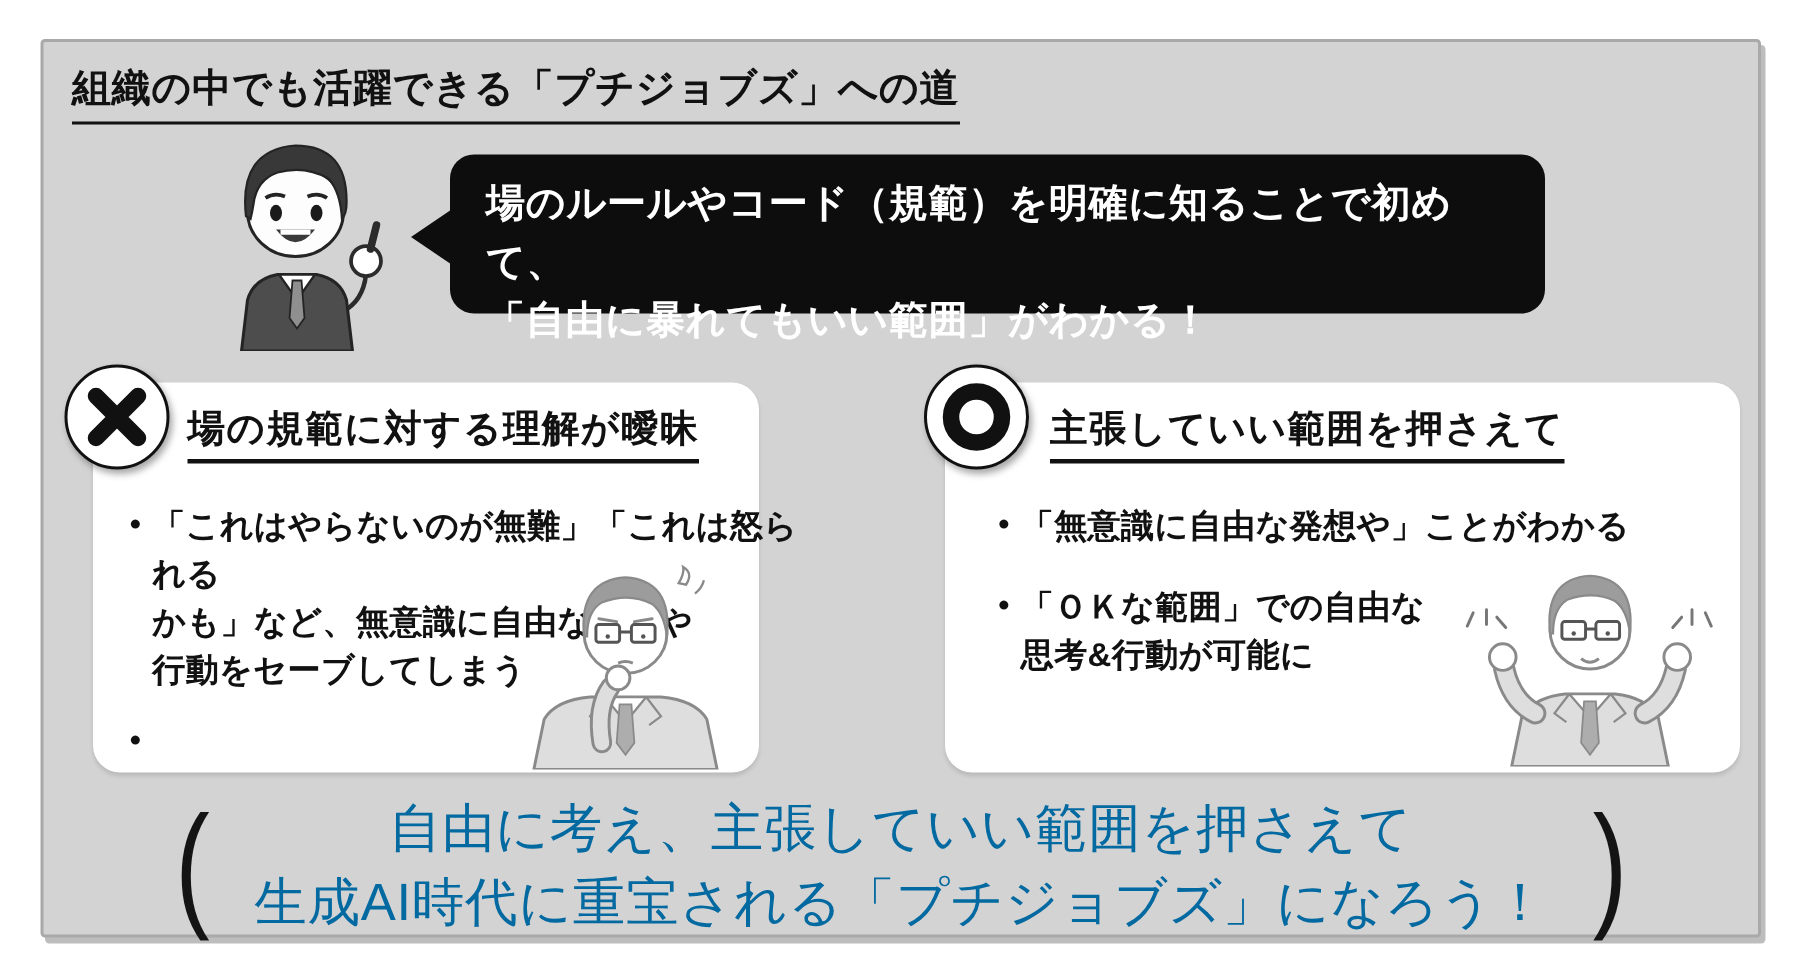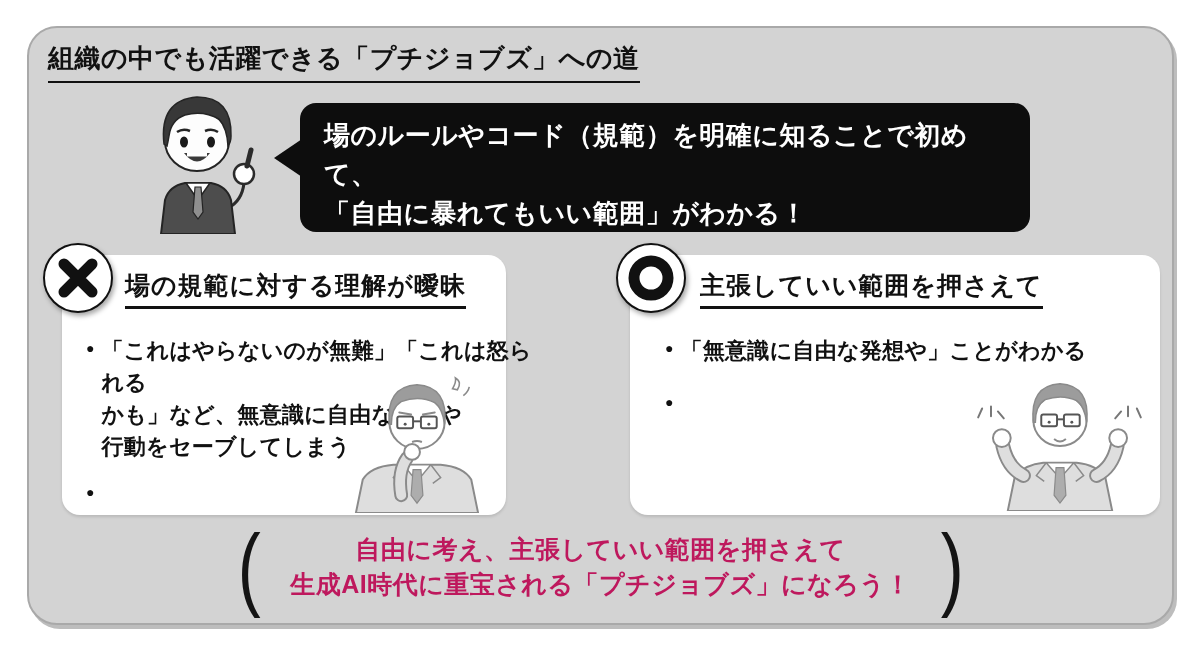--- a/index.html
+++ b/index.html
@@ -14,21 +14,21 @@
     height: 648px;
     background: #ffffff;
     overflow: hidden;
   }
   .panel {
     position: absolute;
     left: 27px; top: 26px;
     width: 1147px; height: 599px;
     background: #d3d3d3;
     border: 2px solid #a9a9a9;
-    border-radius: 30px;
+    border-radius: 3px;
     box-shadow: 3px 4px 0 #bdbdbd;
     padding-left: 32px;
   }
   .title {
     position: absolute;
     left: 19px; top: 13px;
     font-size: 26px;
     font-weight: bold;
     letter-spacing: 0.5px;
     color: #111;
@@ -37,21 +37,21 @@
     white-space: nowrap;
   }
   .char-top {
     position: absolute;
     left: 104px; top: 56px;
     width: 135px; height: 150px;
   }
   .speech-bubble {
     position: absolute;
     left: 271px; top: 75px;
-    width: 730px; height: 129px;
+    width: 730px; height: 106px;
     background: #0d0d0d;
     border-radius: 16px;
     padding: 13px 24px;
   }
   .bubble-tail {
     position: absolute;
     left: -26px; top: 36px;
     width: 0; height: 0;
     border-top: 19px solid transparent;
     border-bottom: 19px solid transparent;
@@ -139,25 +139,25 @@
   }
   .paren {
     font-size: 92px;
     font-weight: normal;
     line-height: 0.85;
     color: #141414;
     transform: scaleX(0.75);
   }
   .conclusion-text {
     text-align: center;
-    font-size: 25px;
-    font-weight: bold;
+    font-size: 35px;
+    font-weight: normal;
     letter-spacing: 0.5px;
     line-height: 1.4;
-    color: #be185d;
+    color: #0369a1;
   }
 </style>
 </head>
 <body>
 
 <div class="stage">
   <div class="panel">
 
     <div class="title">組織の中でも活躍できる「プチジョブズ」への道</div>
 
@@ -233,20 +233,22 @@
         </svg>
       </div>
       <div class="box-heading">主張していい範囲を押さえて</div>
       <ul class="bullets">
         <li class="bullet">
           <span class="bullet-marker">●</span>
           <span class="bullet-text">「無意識に自由な発想や」ことがわかる</span>
         </li>
         <li class="bullet">
           <span class="bullet-marker">●</span>
+          <span class="bullet-text">「ＯＫな範囲」での自由な
+思考&amp;行動が可能に</span>
         </li>
       </ul>
 
       <svg class="char-box" viewBox="0 0 185 140">
         <path d="M14 36 L10 45 M23 34 L23 44 M30 39 L36 46" stroke="#777777" stroke-width="2" fill="none" stroke-linecap="round"></path>
         <path d="M171 36 L175 45 M162 34 L162 44 M155 39 L149 46" stroke="#777777" stroke-width="2" fill="none" stroke-linecap="round"></path>
         <path d="M40 140 L47 106 Q56 93 76 91 L110 91 Q130 93 139 106 L146 140 Z" fill="#dedede" stroke="#8a8a8a" stroke-width="2"></path>
         <path d="M79 91 L93 107 L107 91 Z" fill="#ffffff" stroke="#8a8a8a" stroke-width="1.5"></path>
         <path d="M89 96 L97 96 L99 124 L93 132 L87 124 Z" fill="#adadad" stroke="#8a8a8a" stroke-width="1.2"></path>
         <path d="M79 91 L69 104 L77 110" fill="none" stroke="#8a8a8a" stroke-width="1.5"></path>

